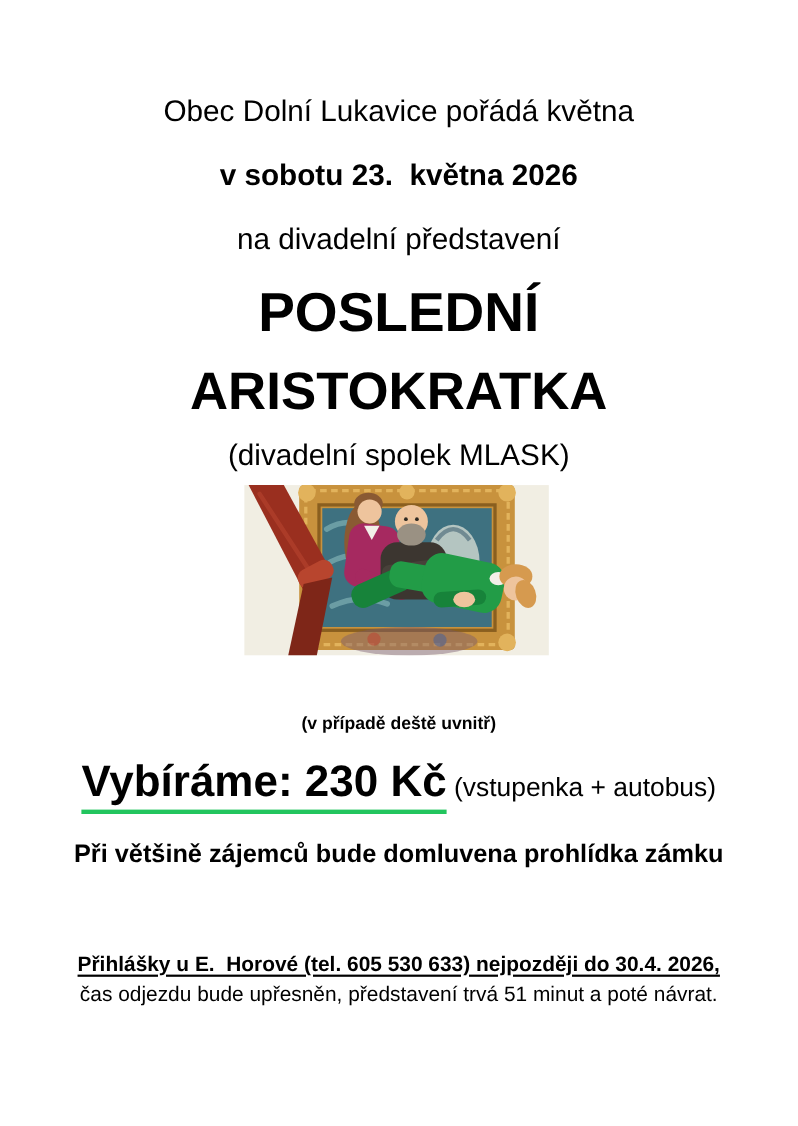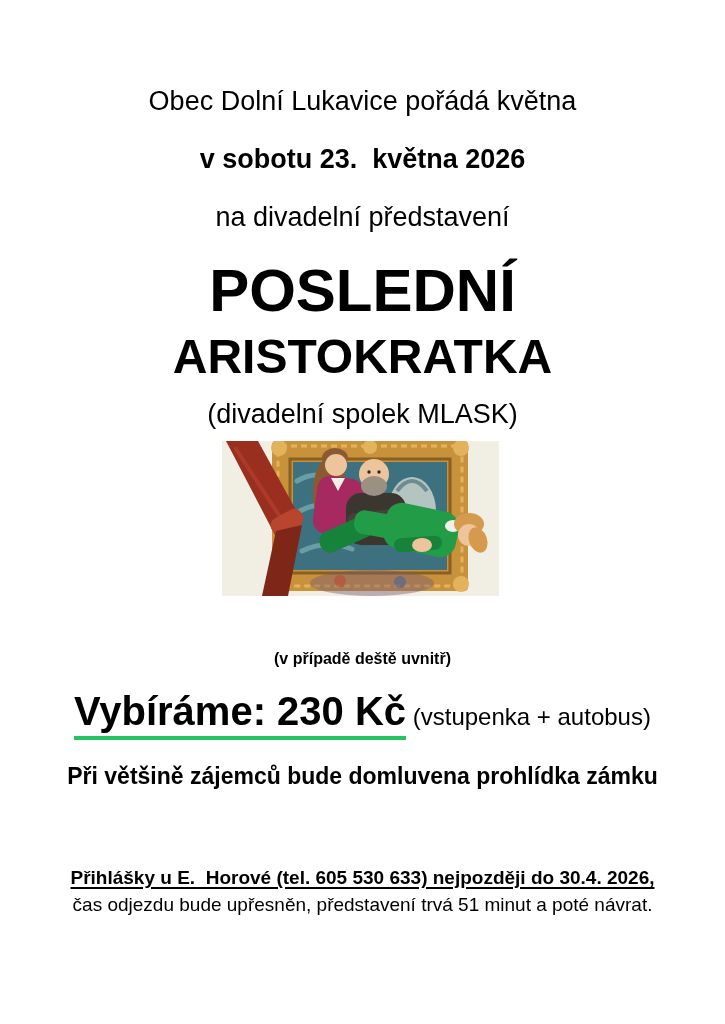--- a/index.html
+++ b/index.html
@@ -7,21 +7,21 @@
     position:relative; width:725px; height:1024px; background:#ffffff;
     font-family:"Liberation Sans", sans-serif; color:#000; overflow:hidden;
   }
   .line {
     position:absolute; left:0; width:725px; text-align:center;
     white-space:pre-wrap; line-height:1.15;
   }
   .l-organizer { top:86px;  font-size:27px; }
   .l-date      { top:126px; font-size:27px; font-weight:bold;margin-top:18px; }
   .l-event     { top:202px; font-size:27px;text-align:center; }
-  .l-title1    { top:256px; font-size:60px; font-weight:bold; letter-spacing:0px; }
+  .l-title1    { top:256px; font-size:50px; font-weight:bold; letter-spacing:0px; }
   .l-title2    { top:329px; font-size:48px; font-weight:bold; letter-spacing:0px; }
   .l-company   { top:399px; font-size:27px; }
   .photo-wrap  { position:absolute; left:222px; top:441px; width:277px; height:155px; }
   .l-venue     { top:612px; font-size:27px; font-weight:bold; }
   .l-rain      { top:650px; font-size:16px; font-weight:bold; }
   .l-price     { top:688px; font-size:40px; font-weight:bold; }
   .price-main  { border-bottom:4px solid #22c55e; padding-bottom:3px; }
   .price-note  { font-size:24px; font-weight:normal; }
   .l-tour1     { top:763px; font-size:23px; font-weight:bold; }
   .l-tour2     { top:801px; font-size:23px; font-weight:bold; }

